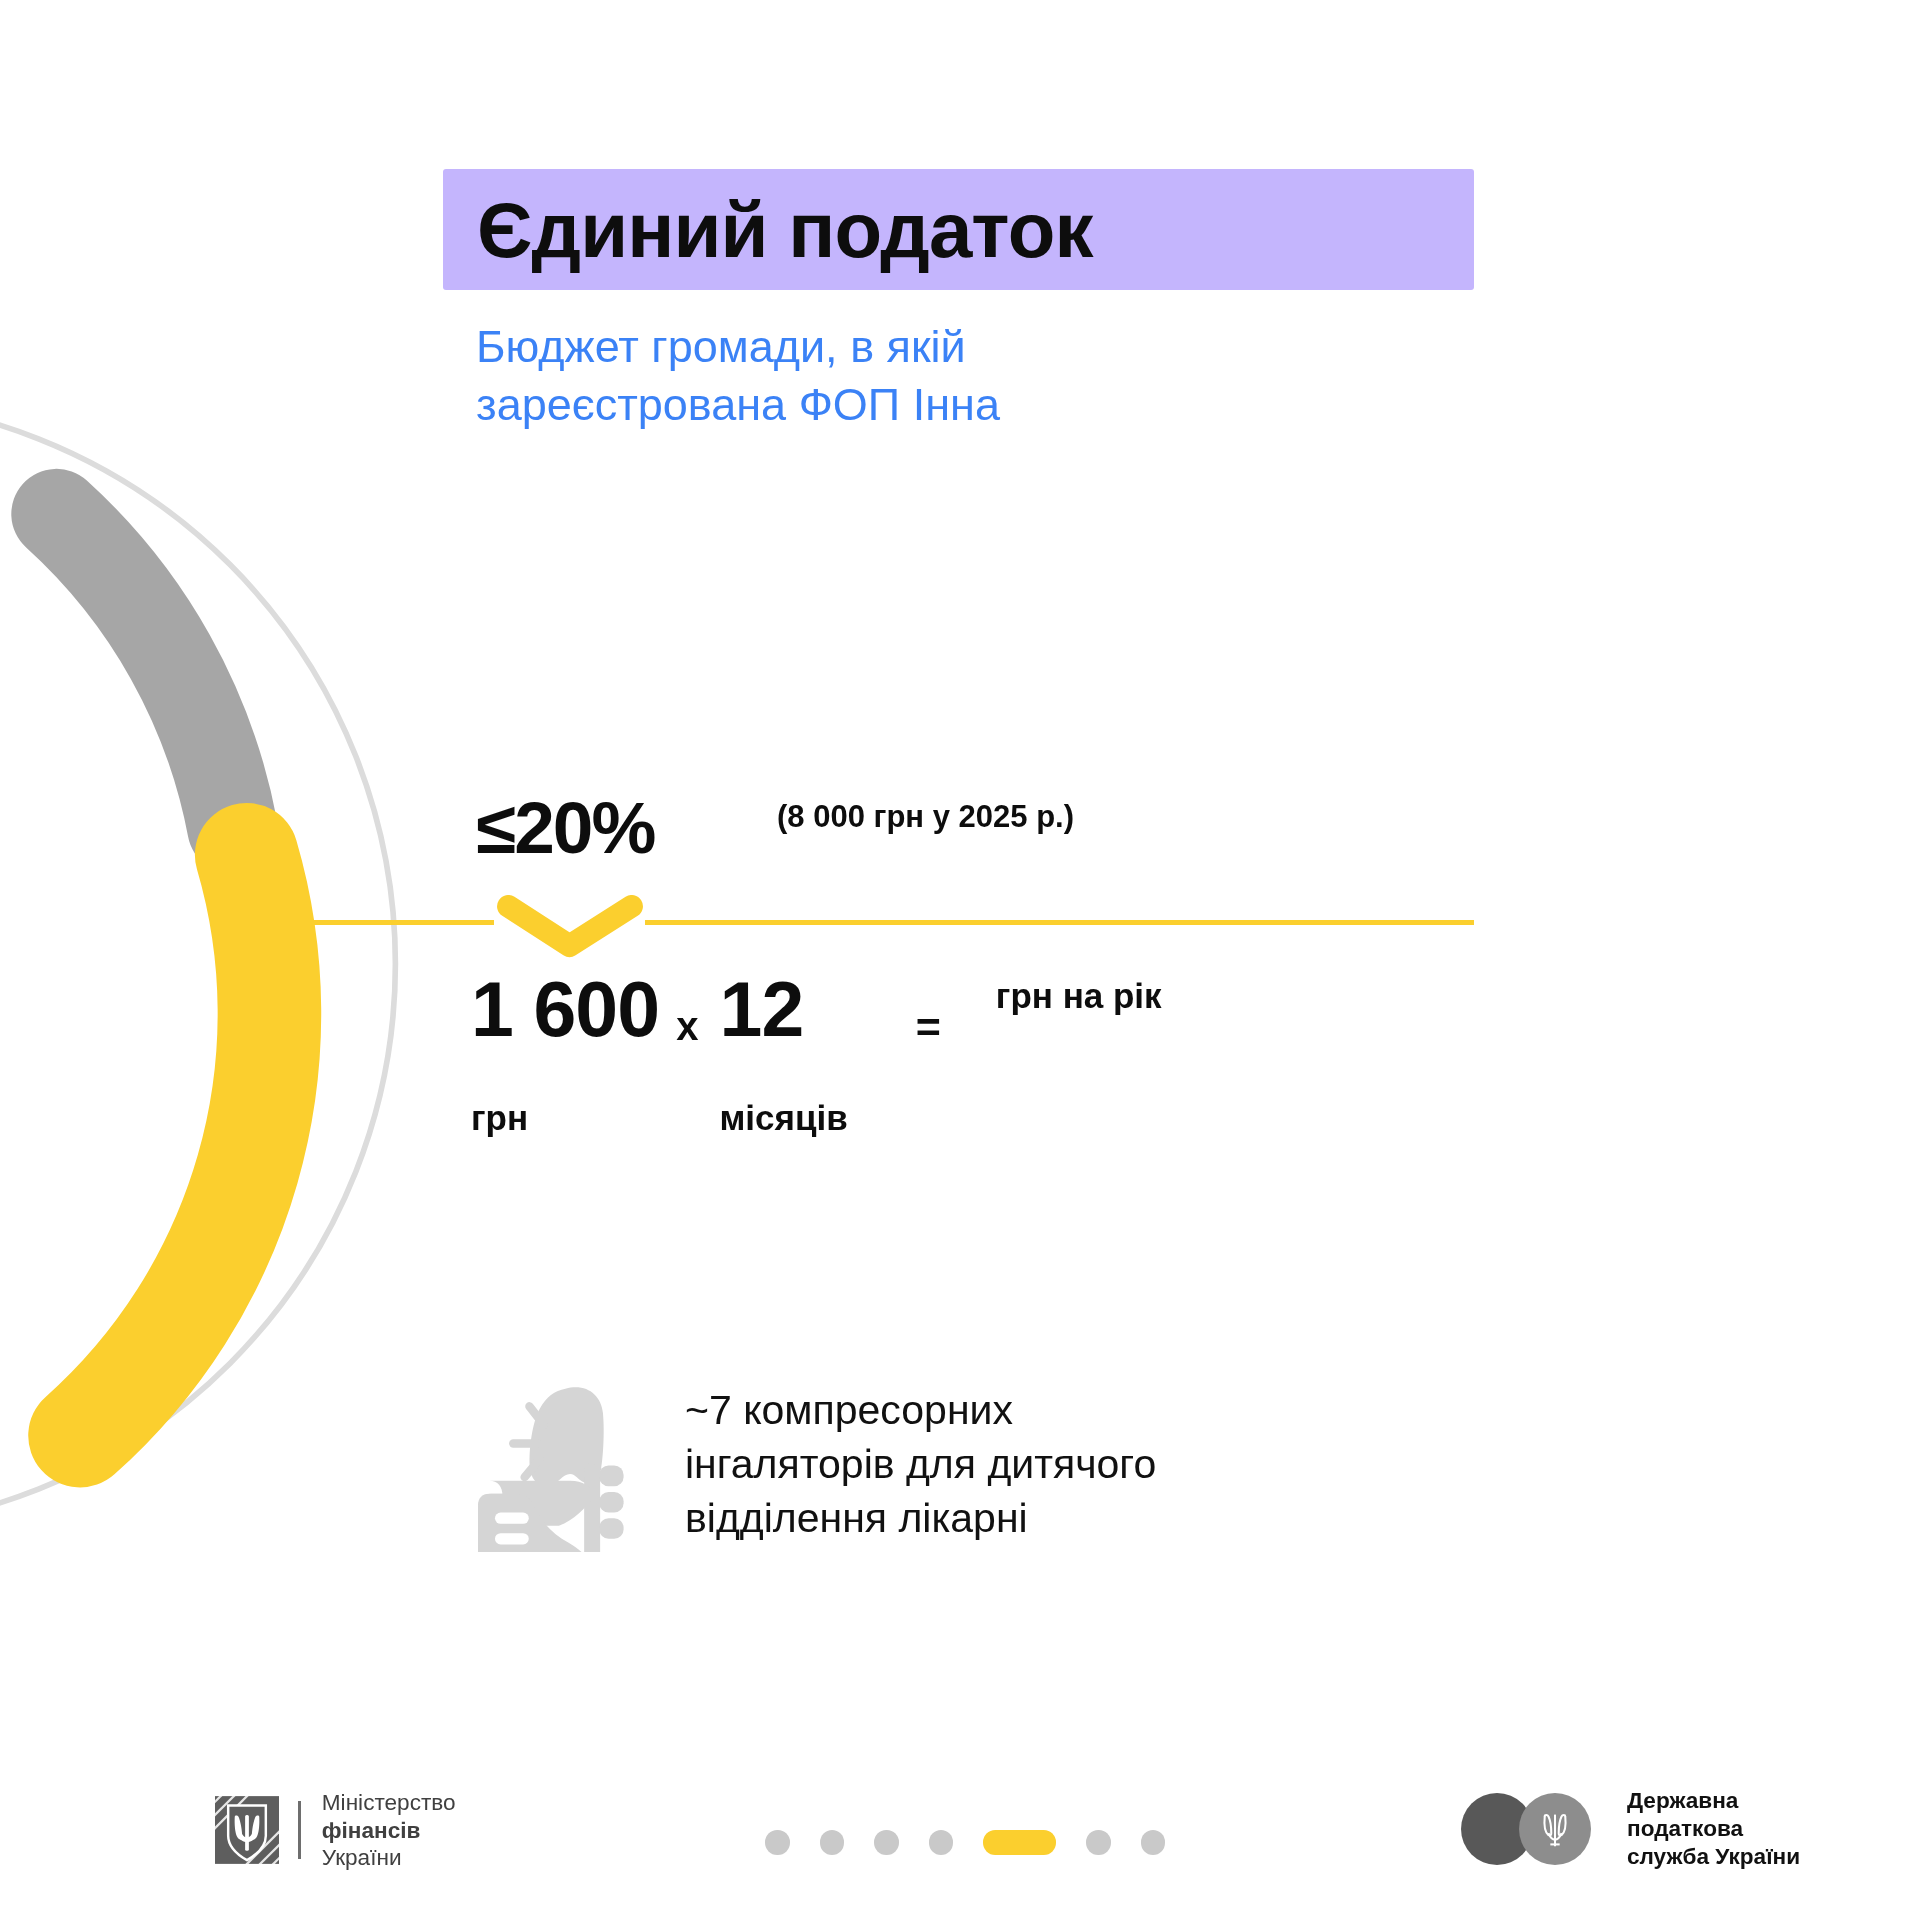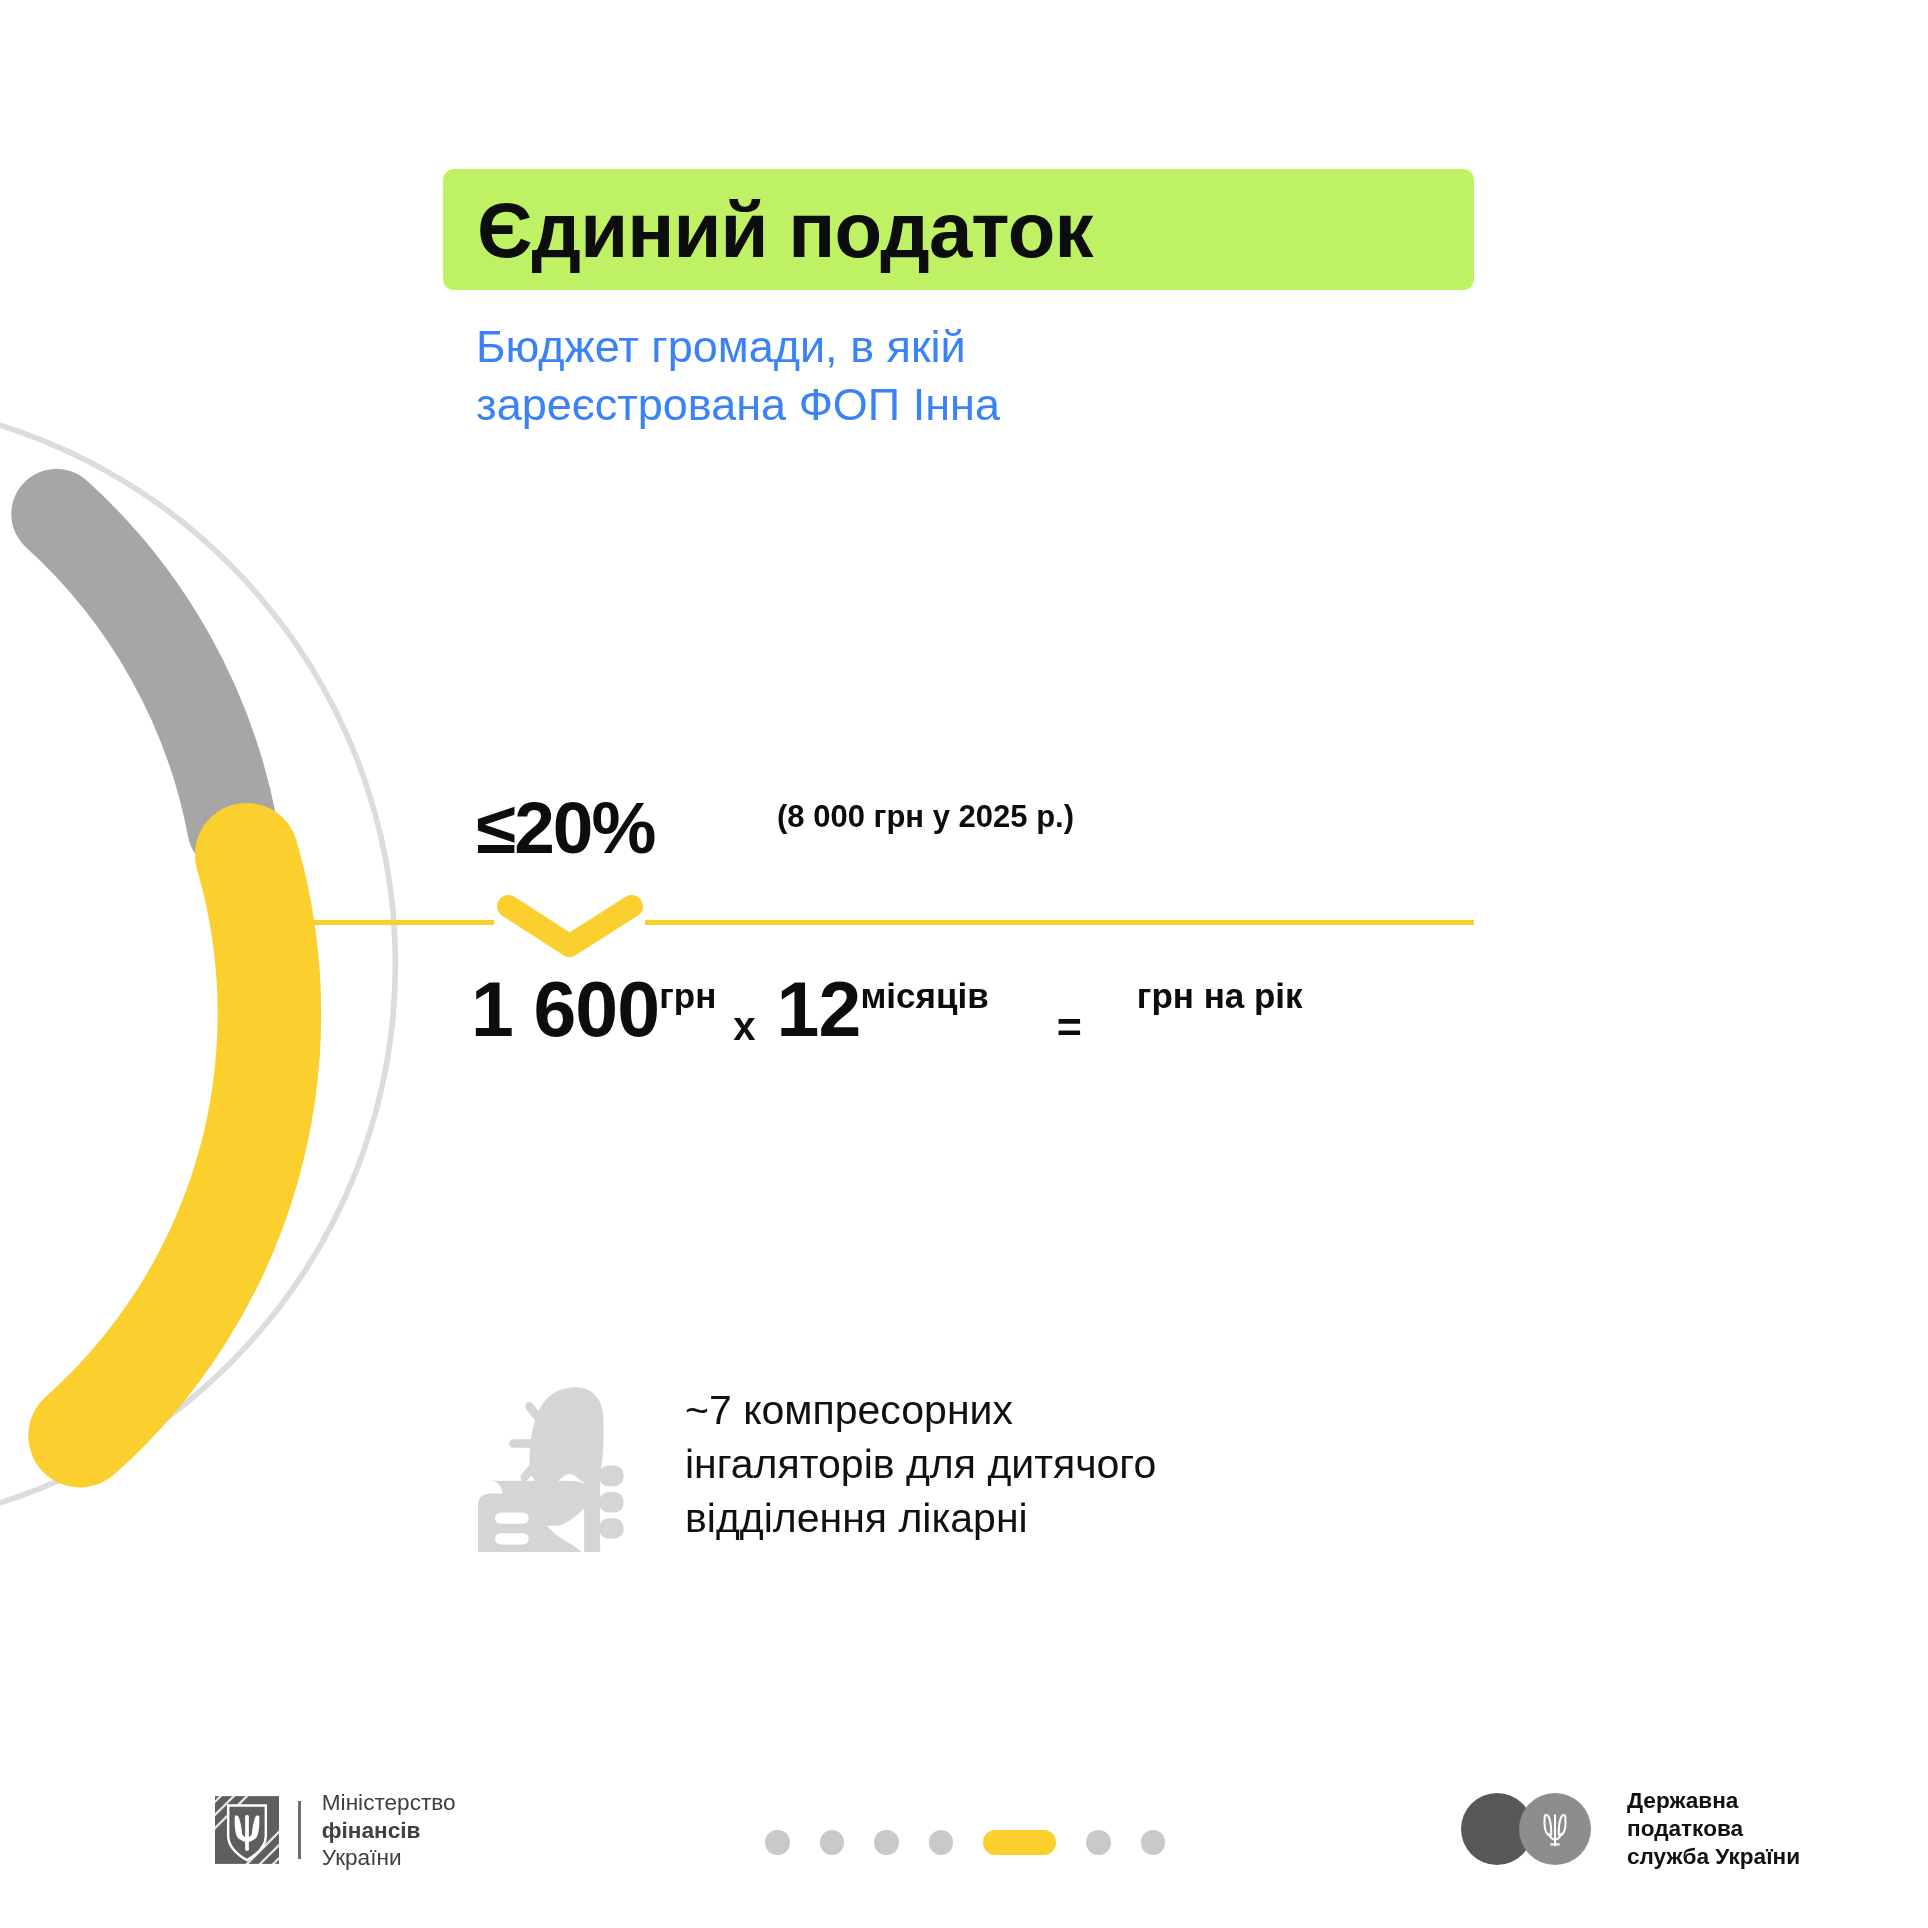--- a/index.html
+++ b/index.html
@@ -21,22 +21,22 @@
     left:0; top:0;
     width:1928px; height:1928px;
     pointer-events:none;
   }
 
   
   #title-box {
     position:absolute;
     left:443px; top:169px;
     width:1031px; height:121px;
-    background:#bef264;
-    border-radius:11px;
+    background:#c4b5fd;
+    border-radius:3px;
     display:flex;
     align-items:center;
     padding-left:34px;
   }
   #title-text {
     font-size:78px;
     font-weight:bold;
     color:#0d0d0d;
     letter-spacing:-0.9px;
     line-height:1;
@@ -98,21 +98,21 @@
   }
 
   
   #calculation {
     position:absolute;
     left:471px; top:970px;
     width:885px;
     display:flex;
     align-items:flex-start;
   }
-  .calc-term { display:flex; flex-direction:row; }
+  .calc-term { display:flex; flex-direction:column;gap:44px; }
   .calc-num {
     font-size:77px;
     font-weight:bold;
     color:#0d0d0d;
     line-height:1.02;
     white-space:nowrap;
     letter-spacing:-0.9px;
   }
   .calc-unit {
     font-size:35px;

